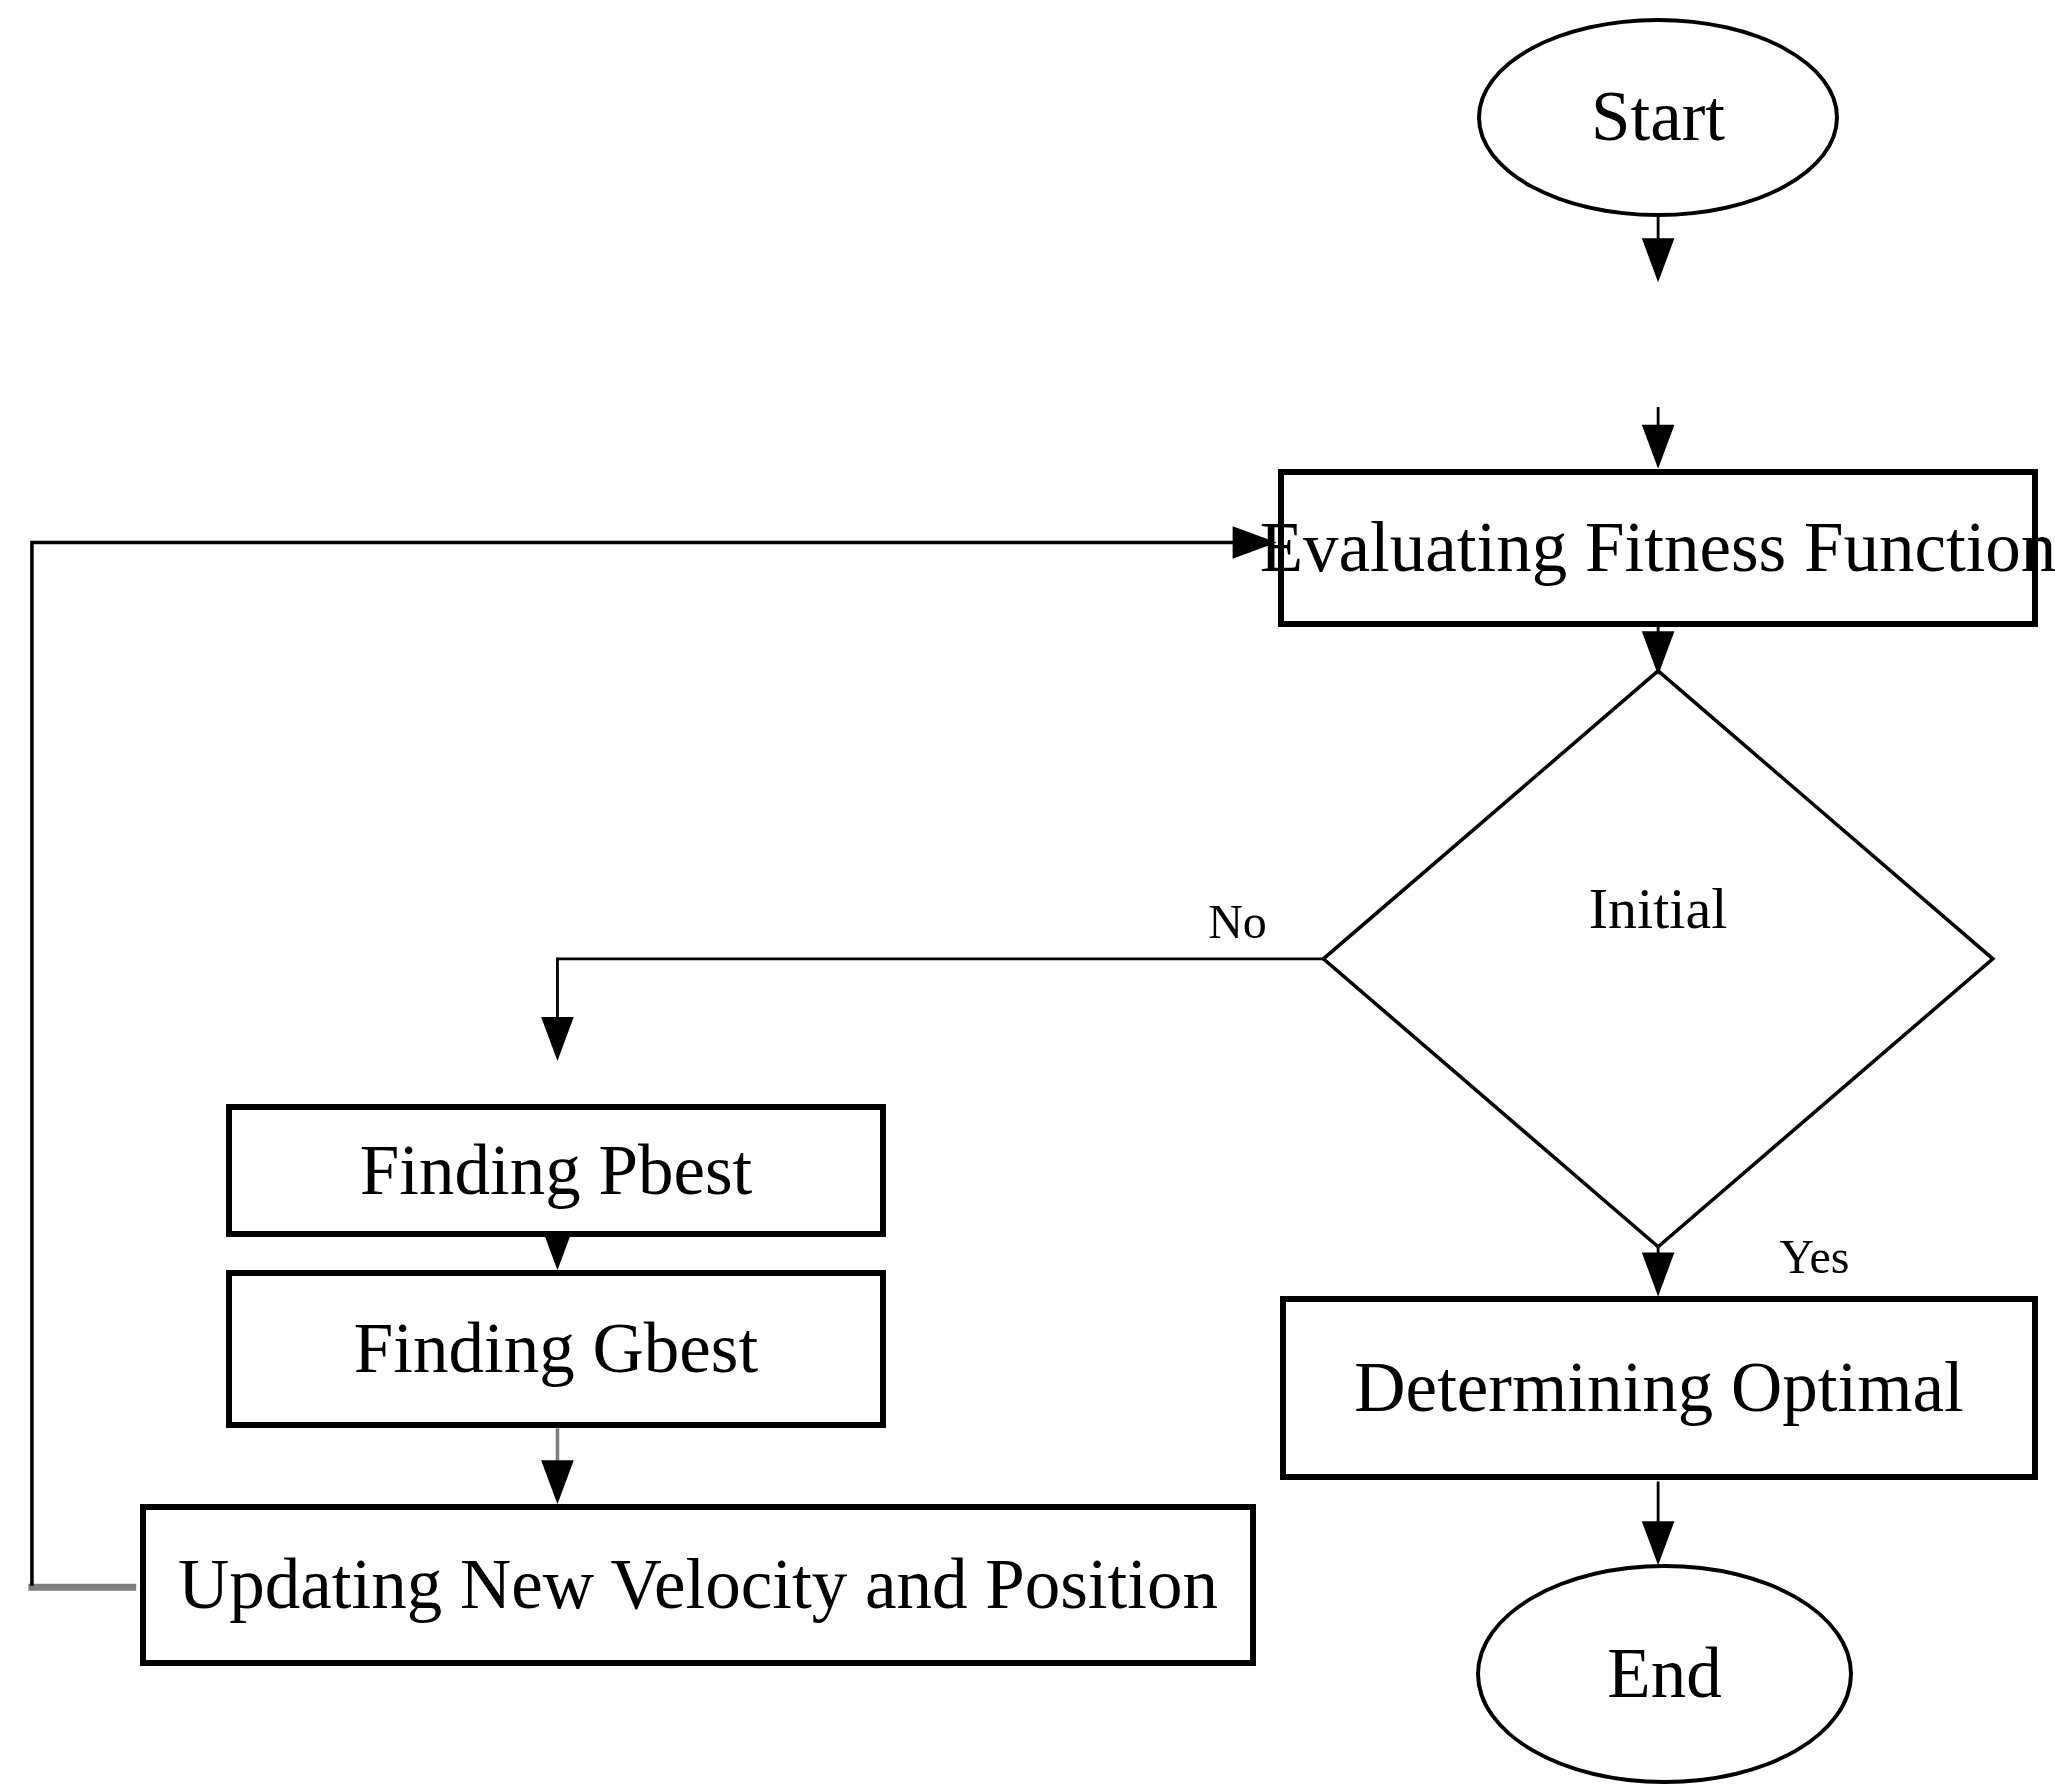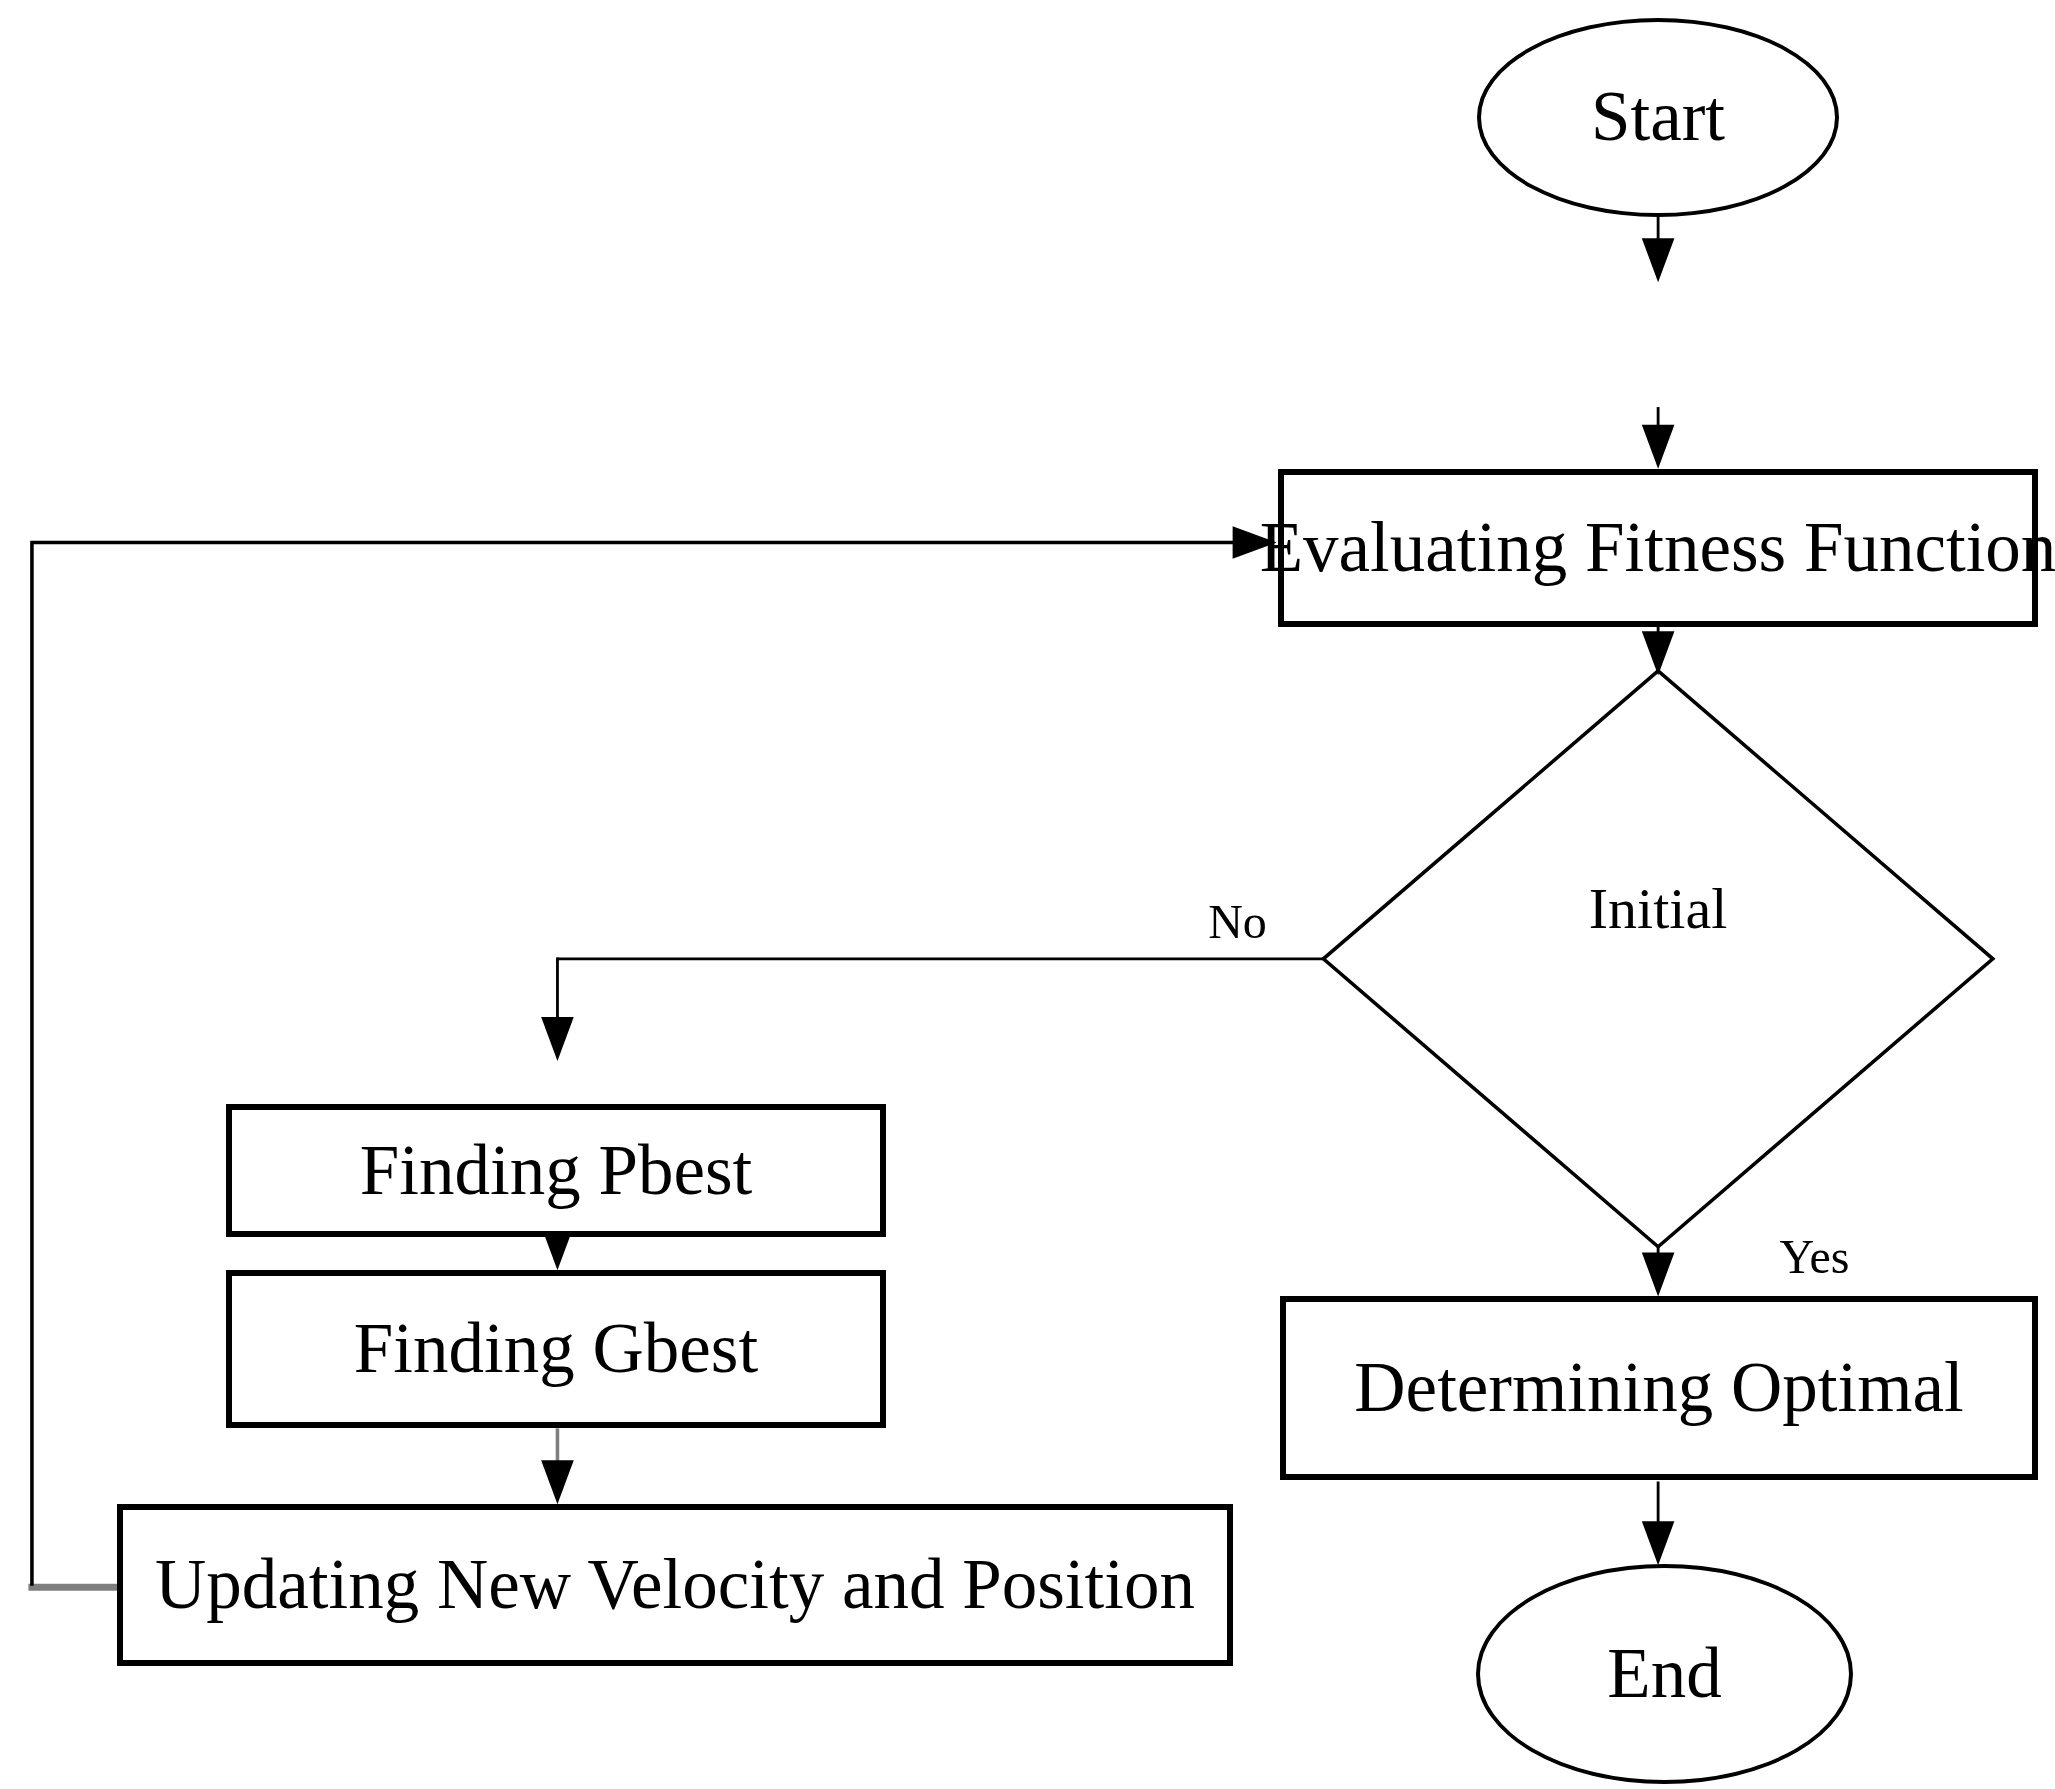--- a/index.html
+++ b/index.html
@@ -115,21 +115,21 @@
   <div class="edge-label" style="left:1708px; top:1218px; width:213px;">Yes</div>
 
   <div class="node rect" style="left:226px; top:1061px; width:660px; height:133px;margin-top:43px;">
     <span>Finding Pbest</span>
   </div>
 
   <div class="node rect" style="left:226px; top:1270px; width:660px; height:158px;">
     <span>Finding Gbest</span>
   </div>
 
-  <div class="node rect" style="left:117px; top:1504px; width:1116px; height:162px;">
+  <div class="node rect" style="left:140px; top:1504px; width:1116px; height:162px;">
     <span>Updating New Velocity and Position</span>
   </div>
 
   <div class="node rect" style="left:1280px; top:1296px; width:758px; height:184px;">
     <span>Determining Optimal</span>
   </div>
 
   <div class="node terminator" style="left:1476px; top:1564px; width:377px; height:220px;">
     <span>End</span>
   </div>

